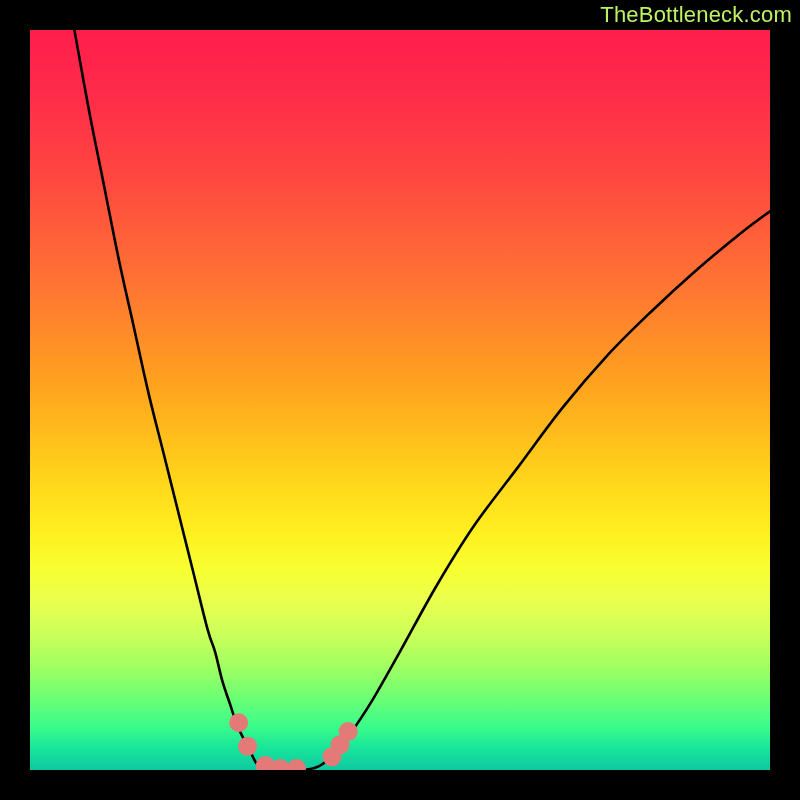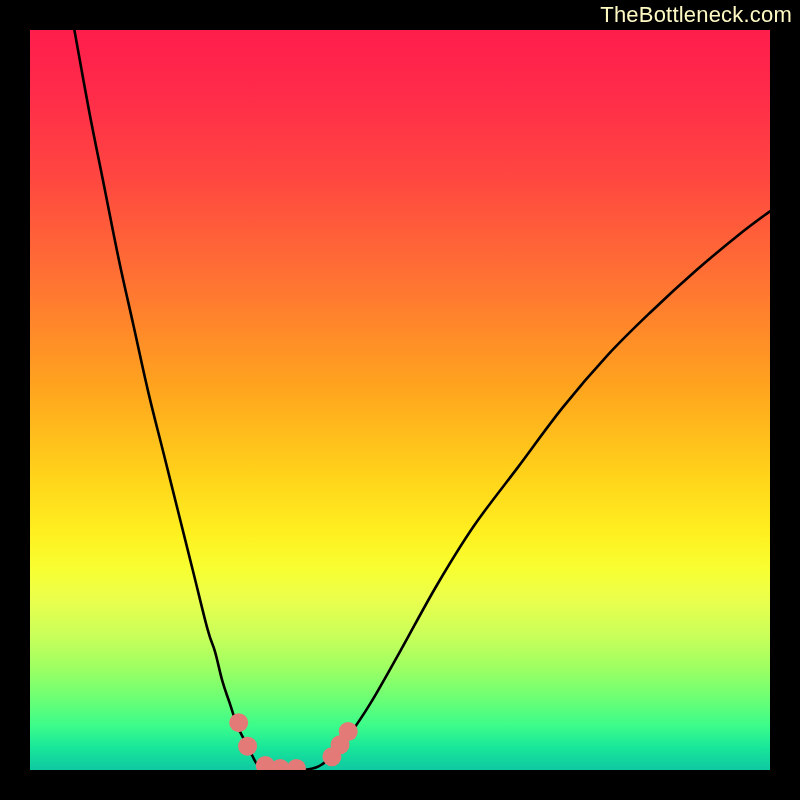--- a/index.html
+++ b/index.html
@@ -55,21 +55,21 @@
     position: absolute;
     inset: 0;
     width: 100%;
     height: 100%;
   }
   
   .watermark {
     position: absolute;
     top: 2px;
     right: 8px;
-    color: #fef9c3;
+    color: #bef264;
     font-size: 22px;
     font-weight: 500;
     letter-spacing: 0.2px;
     user-select: none;
   }
 </style>
 </head>
 <body>
 
 <div class="frame">

